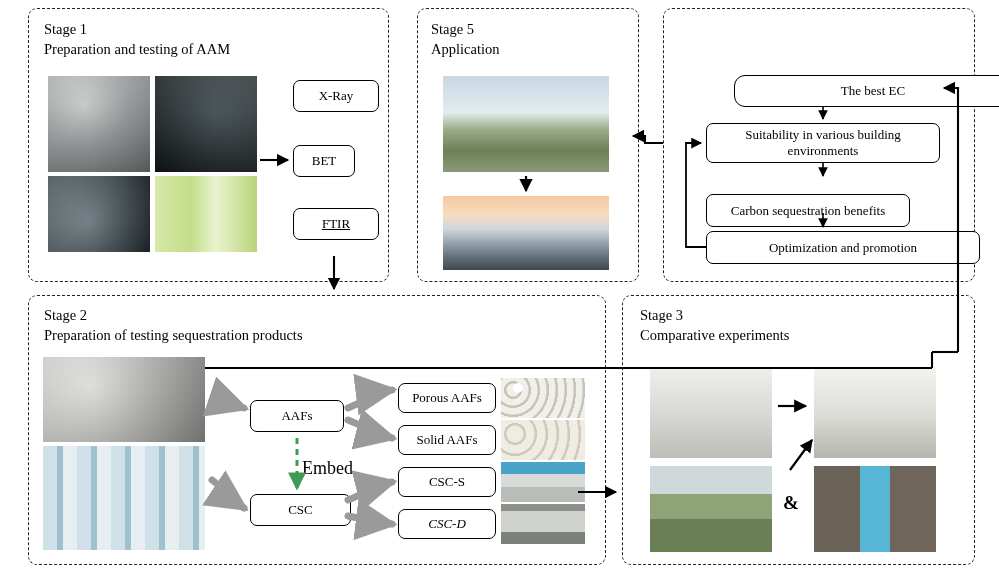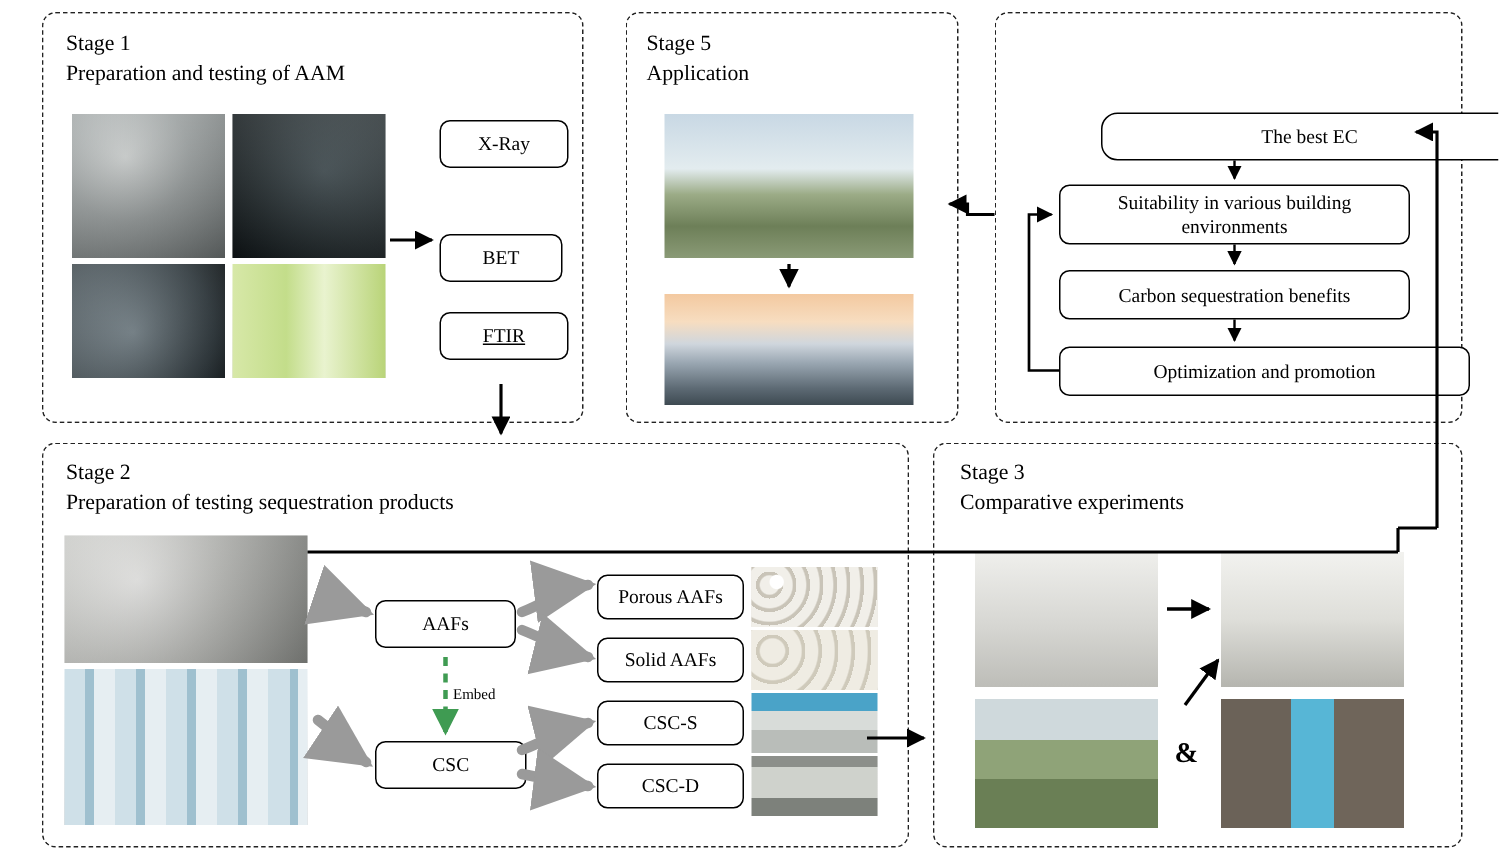--- a/index.html
+++ b/index.html
@@ -57,21 +57,21 @@
   svg.arrows {
     position: absolute;
     left: 0;
     top: 0;
     width: 999px;
     height: 577px;
     pointer-events: none;
   }
   .lbl {
     position: absolute;
-    font-size: 10px;
+    font-size: 18px;
   }
   .amp {
     position: absolute;
     font-size: 19px;
     font-weight: bold;
   }
   
   .p-lab1 { background:
       linear-gradient(160deg, rgba(255,255,255,.25), rgba(0,0,0,.25)),
       radial-gradient(circle at 35% 30%, #cfd3d2 0%, #9aa0a0 45%, #6f7575 100%); }
@@ -136,21 +136,21 @@
   <div class="photo p-lab3" style="left:48px; top:176px; width:102px; height:76px;">
       <div class="ph-inner"></div>
     </div>
   <div class="photo p-mold" style="left:155px; top:176px; width:102px; height:76px;">
       <div class="ph-inner"></div>
     </div>
 
   <div class="node" style="left:293px; top:80px; width:86px; height:32px;">
       <span>X-Ray</span>
     </div>
-  <div class="node" style="left:293px; top:156px; width:82px; height:32px;align-items:center;">
+  <div class="node" style="left:293px; top:145px; width:62px; height:32px;align-items:center;">
       <span>BET</span>
     </div>
   <div class="node" style="left:293px; top:208px; width:86px; height:32px;text-decoration:underline;">
       <span>FTIR</span>
     </div>
 
   <div class="stage-box" style="left:417px; top:8px; width:222px; height:274px;"></div>
   <div class="stage-title" style="left:431px; top:20px; width:200px;"><span>Stage 5</span><br><span>Application</span></div>
 
   <div class="photo p-build" style="left:443px; top:76px; width:166px; height:96px;">
@@ -161,21 +161,21 @@
     </div>
 
   <div class="stage-box" style="left:663px; top:8px; width:312px; height:274px;"></div>
 
   <div class="node" style="left:734px; top:75px; width:278px; height:32px;border-radius:11px;">
       <span>The best EC</span>
     </div>
   <div class="node" style="left:706px; top:123px; width:234px; height:40px;">
       <span>Suitability in various building environments</span>
     </div>
-  <div class="node" style="left:706px; top:180px; width:234px; height:33px;">
+  <div class="node" style="left:706px; top:194px; width:204px; height:33px;">
       <span>Carbon sequestration benefits</span>
     </div>
   <div class="node" style="left:706px; top:231px; width:274px; height:33px;">
       <span>Optimization and promotion</span>
     </div>
 
   <div class="stage-box" style="left:28px; top:295px; width:578px; height:270px;"></div>
   <div class="stage-title" style="left:44px; top:306px; width:540px;"><span>Stage 2</span><br><span>Preparation of testing sequestration products</span></div>
 
   <div class="photo p-blocks" style="left:43px; top:357px; width:162px; height:85px;">
@@ -195,21 +195,21 @@
 
   <div class="node" style="left:398px; top:383px; width:98px; height:30px;">
       <span>Porous AAFs</span>
     </div>
   <div class="node" style="left:398px; top:467px; width:98px; height:30px;">
       <span>CSC-S</span>
     </div>
   <div class="node" style="left:398px; top:425px; width:98px; height:30px;">
       <span>Solid AAFs</span>
     </div>
-  <div class="node" style="left:398px; top:509px; width:98px; height:30px;">
+  <div class="node" style="left:398px; top:509px; width:98px; height:30px;font-style:italic;">
       <span>CSC-D</span>
     </div>
 
   <div class="photo p-porous" style="left:501px; top:378px; width:84px; height:40px;">
       <div class="ph-inner"></div>
     </div>
   <div class="photo p-solid" style="left:501px; top:420px; width:84px; height:40px;">
       <div class="ph-inner"></div>
     </div>
   <div class="photo p-cscs" style="left:501px; top:462px; width:84px; height:40px;">

